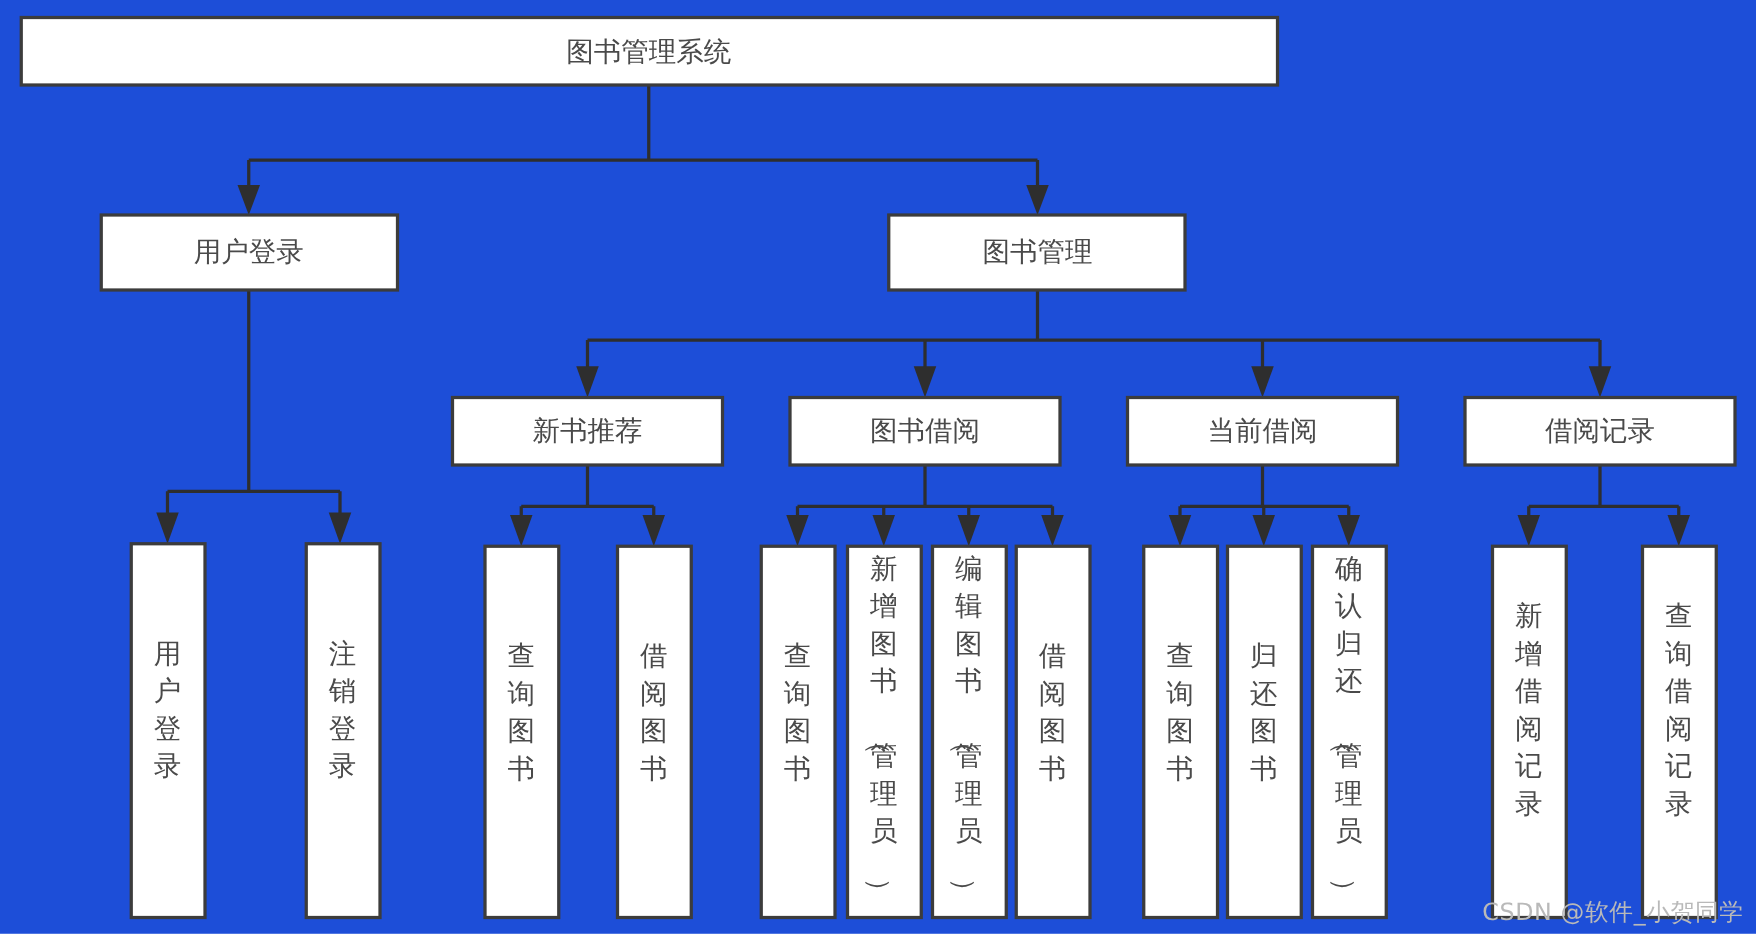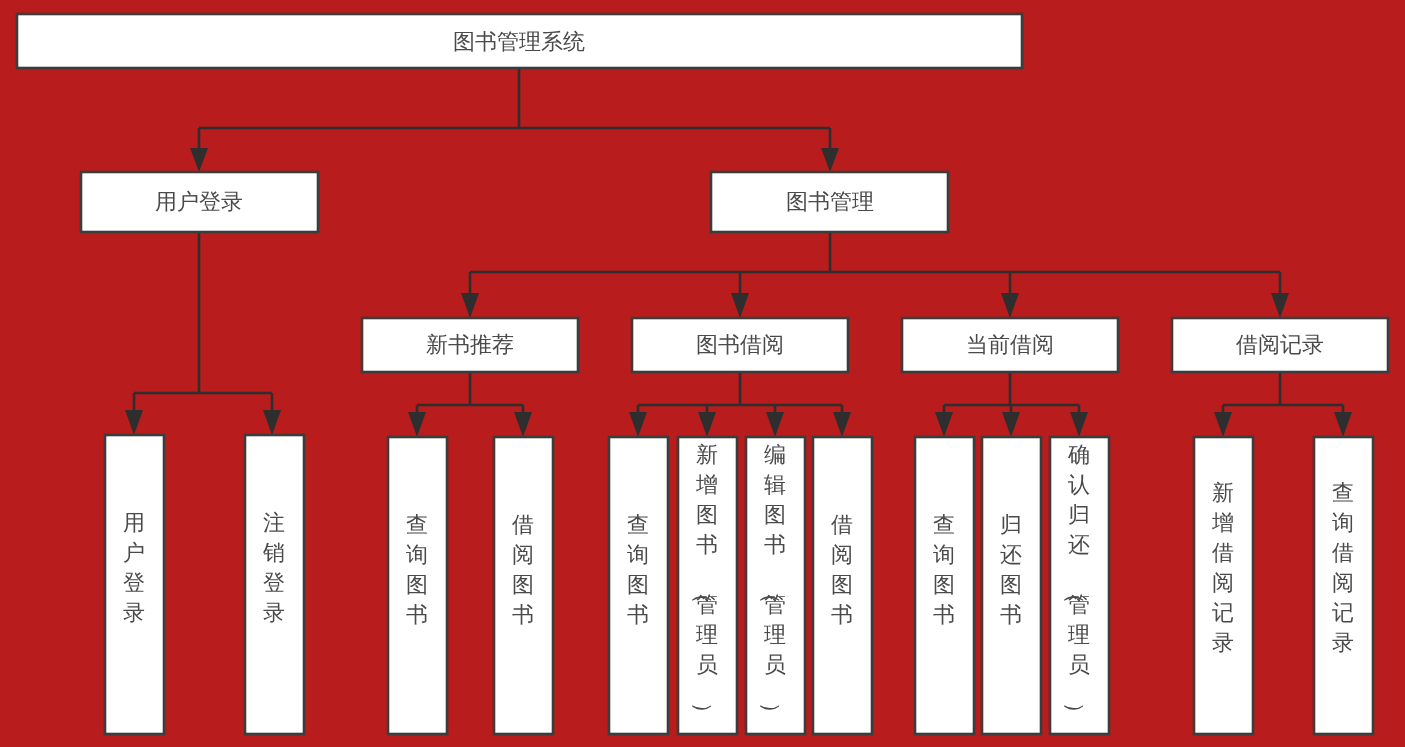--- a/index.html
+++ b/index.html
@@ -11,21 +11,21 @@
   body {
     width: 1405px;
     height: 747px;
     overflow: hidden;
     font-family: "DejaVu Sans", "Liberation Sans", sans-serif;
   }
   #diagram-root {
     position: relative;
     width: 1405px;
     height: 747px;
-    background: #b91c1c;
+    background: #1d4ed8;
   }
   svg#tree-svg {
     position: absolute;
     left: 0;
     top: 0;
     width: 1405px;
     height: 747px;
     display: block;
   }
   .node-box {
@@ -242,13 +242,14 @@
       <rect class="node-box" x="1194" y="437" width="59" height="297"></rect>
       <text class="node-label-vertical" x="1223" y="500"><tspan x="1223" dy="0">新</tspan><tspan x="1223" dy="30">增</tspan><tspan x="1223" dy="30">借</tspan><tspan x="1223" dy="30">阅</tspan><tspan x="1223" dy="30">记</tspan><tspan x="1223" dy="30">录</tspan></text>
     </g>
     <g>
       <rect class="node-box" x="1314" y="437" width="59" height="297"></rect>
       <text class="node-label-vertical" x="1343" y="500"><tspan x="1343" dy="0">查</tspan><tspan x="1343" dy="30">询</tspan><tspan x="1343" dy="30">借</tspan><tspan x="1343" dy="30">阅</tspan><tspan x="1343" dy="30">记</tspan><tspan x="1343" dy="30">录</tspan></text>
     </g>
 
   </svg>
 
+  <div class="watermark-text">CSDN @软件_小贺同学</div>
 </div>
 
 </body></html>

